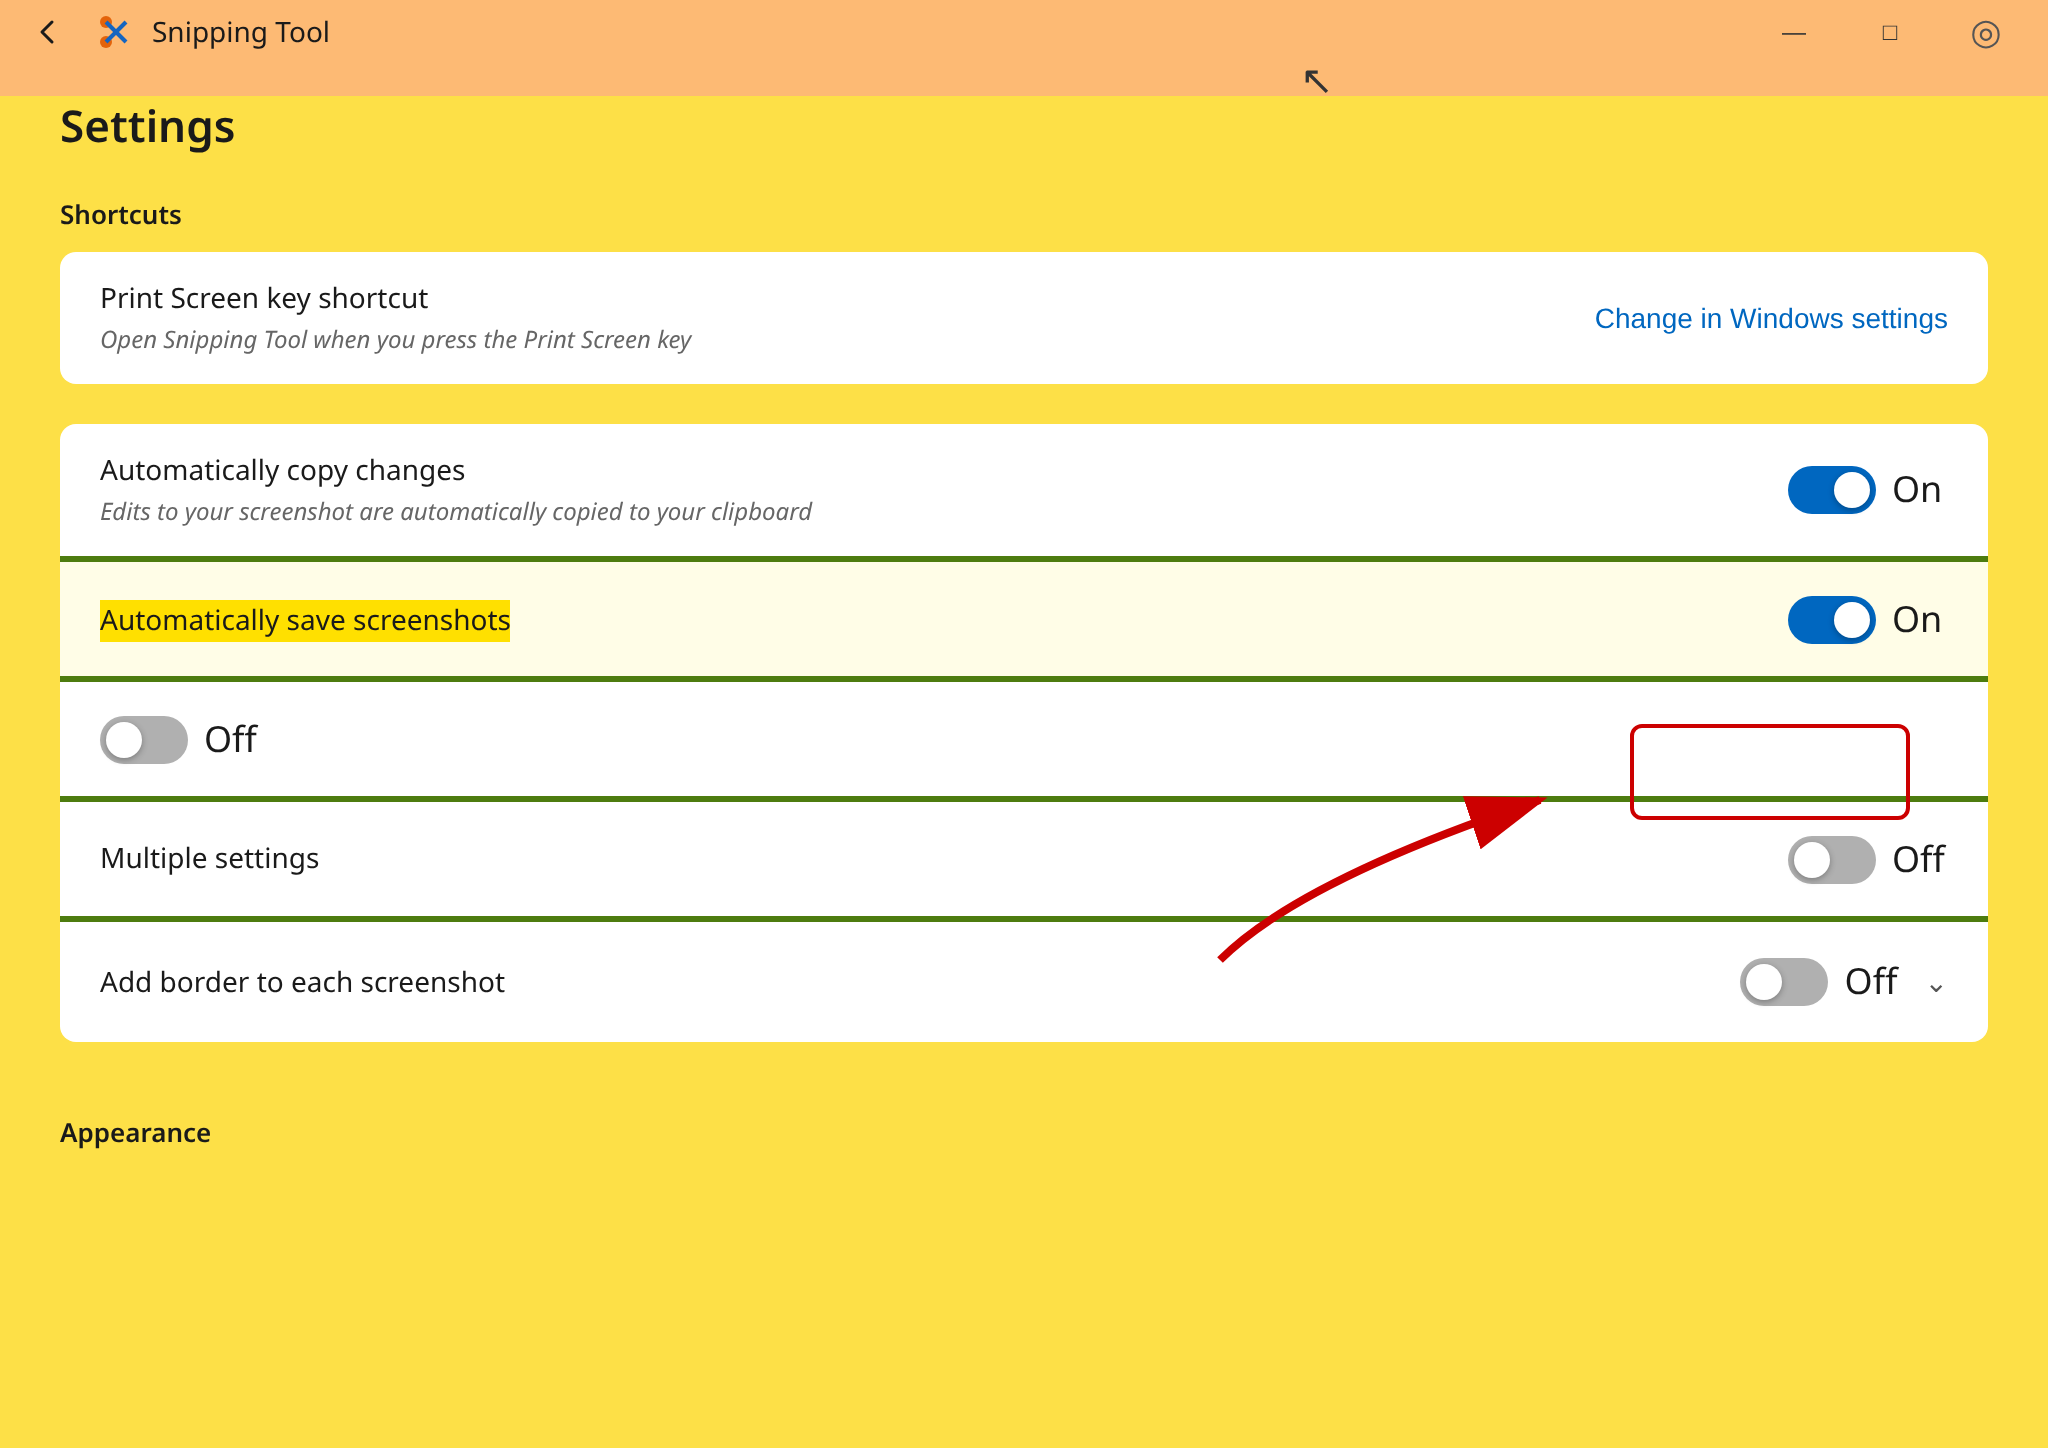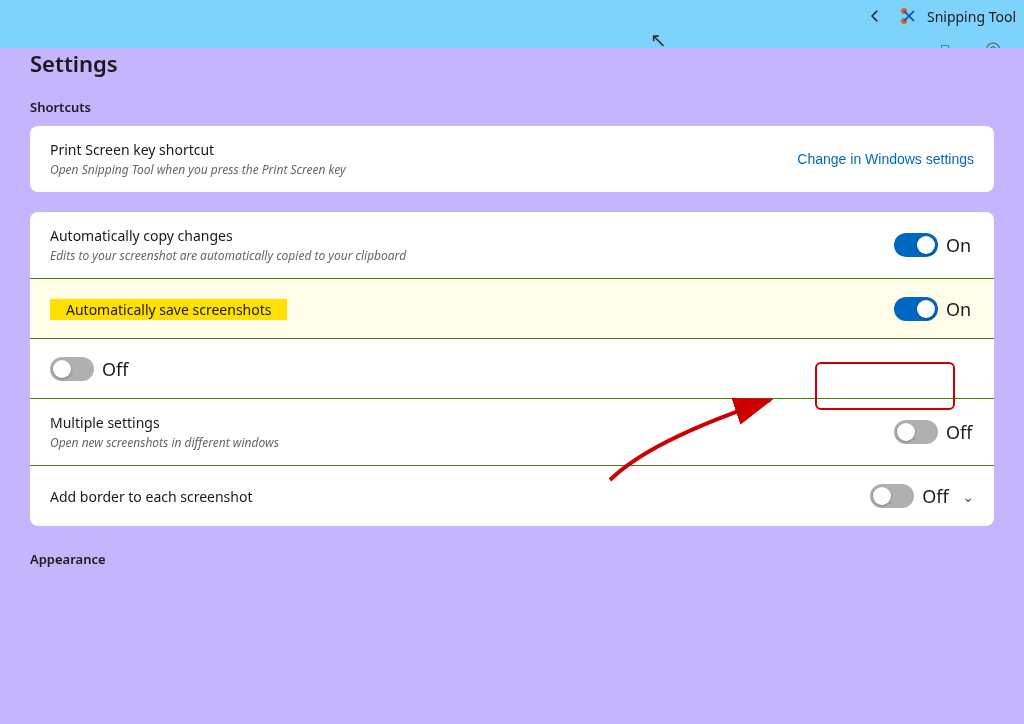--- a/index.html
+++ b/index.html
@@ -8,27 +8,26 @@
       background: #f3f3f3;
       width: 1024px;
       height: 724px;
       overflow: hidden;
       display: flex;
       flex-direction: column;
     }
 
     
     .titlebar {
-      background: #7dd3fc;
-      display: flex;
-      align-items: flex-end;
+      background: #fdba74;
+      display: flex;
+      align-items: flex-start;
       height: 48px;
       padding: 0 8px;
       flex-shrink: 0;
-      flex-direction: column;
     }
     .titlebar-left {
       display: flex;
       align-items: center;
       gap: 8px;
       flex: 1;
     }
     .back-btn {
       width: 32px;
       height: 32px;
@@ -66,54 +65,54 @@
       align-items: center;
       justify-content: center;
       font-size: 12px;
       color: #333;
       border-radius: 4px;
     }
 
     
     .content {
       flex: 1;
-      background: #c4b5fd;
+      background: #fde047;
       padding: 0 30px 20px 30px;
       overflow-y: auto;
     }
 
     .page-title {
       font-size: 22px;
       font-weight: 600;
       color: #1a1a1a;
       margin-bottom: 20px;
     }
 
     .section-header {
       font-size: 13px;
       font-weight: 600;
       color: #1a1a1a;
       margin-bottom: 10px;
-      margin-top: 4px;
+      margin-top: 16px;
     }
 
     .card {
       background: #ffffff;
       border-radius: 8px;
       margin-bottom: 4px;
       padding: 0;
       overflow: hidden;
     }
 
     .setting-row {
       display: flex;
       align-items: center;
       justify-content: space-between;
       padding: 14px 20px;
-      border-bottom: 1px solid #4d7c0f;
+      border-bottom: 3px solid #4d7c0f;
       min-height: 60px;
     }
     .setting-row:last-child {
       border-bottom: none;
       gap: 24px;
     }
 
     .setting-text {
       flex: 1;
     }
@@ -285,21 +284,21 @@
           <div class="toggle-track on">
             <div class="toggle-thumb on"></div>
           </div>
         </label>
         <span class="toggle-label">On</span>
       </div>
     </div>
 
     <div class="setting-row highlighted">
       <div class="setting-text">
-        <div class="setting-label" style="background: #ffe000; display: inline-block; padding: 1px 16px;">Automatically save screenshots</div>
+        <div class="setting-label" style="background: #ffe000; display: inline-block; padding: 1px 0;">Automatically save screenshots</div>
       </div>
       <div class="setting-control toggle-wrapper">
         <label class="toggle">
           <div class="toggle-track on">
             <div class="toggle-thumb on"></div>
           </div>
         </label>
         <span class="toggle-label">On</span>
       </div>
     </div>
@@ -311,21 +310,20 @@
             <div class="toggle-thumb off"></div>
           </div>
         </label>
         <span class="toggle-label">Off</span>
       </div>
     </div>
 
     <div class="setting-row">
       <div class="setting-text">
         <div class="setting-label">Multiple settings</div>
-        <div class="setting-desc">Open new screenshots in different windows</div>
       </div>
       <div class="setting-control toggle-wrapper">
         <label class="toggle">
           <div class="toggle-track off">
             <div class="toggle-thumb off"></div>
           </div>
         </label>
         <span class="toggle-label">Off</span>
       </div>
     </div>

